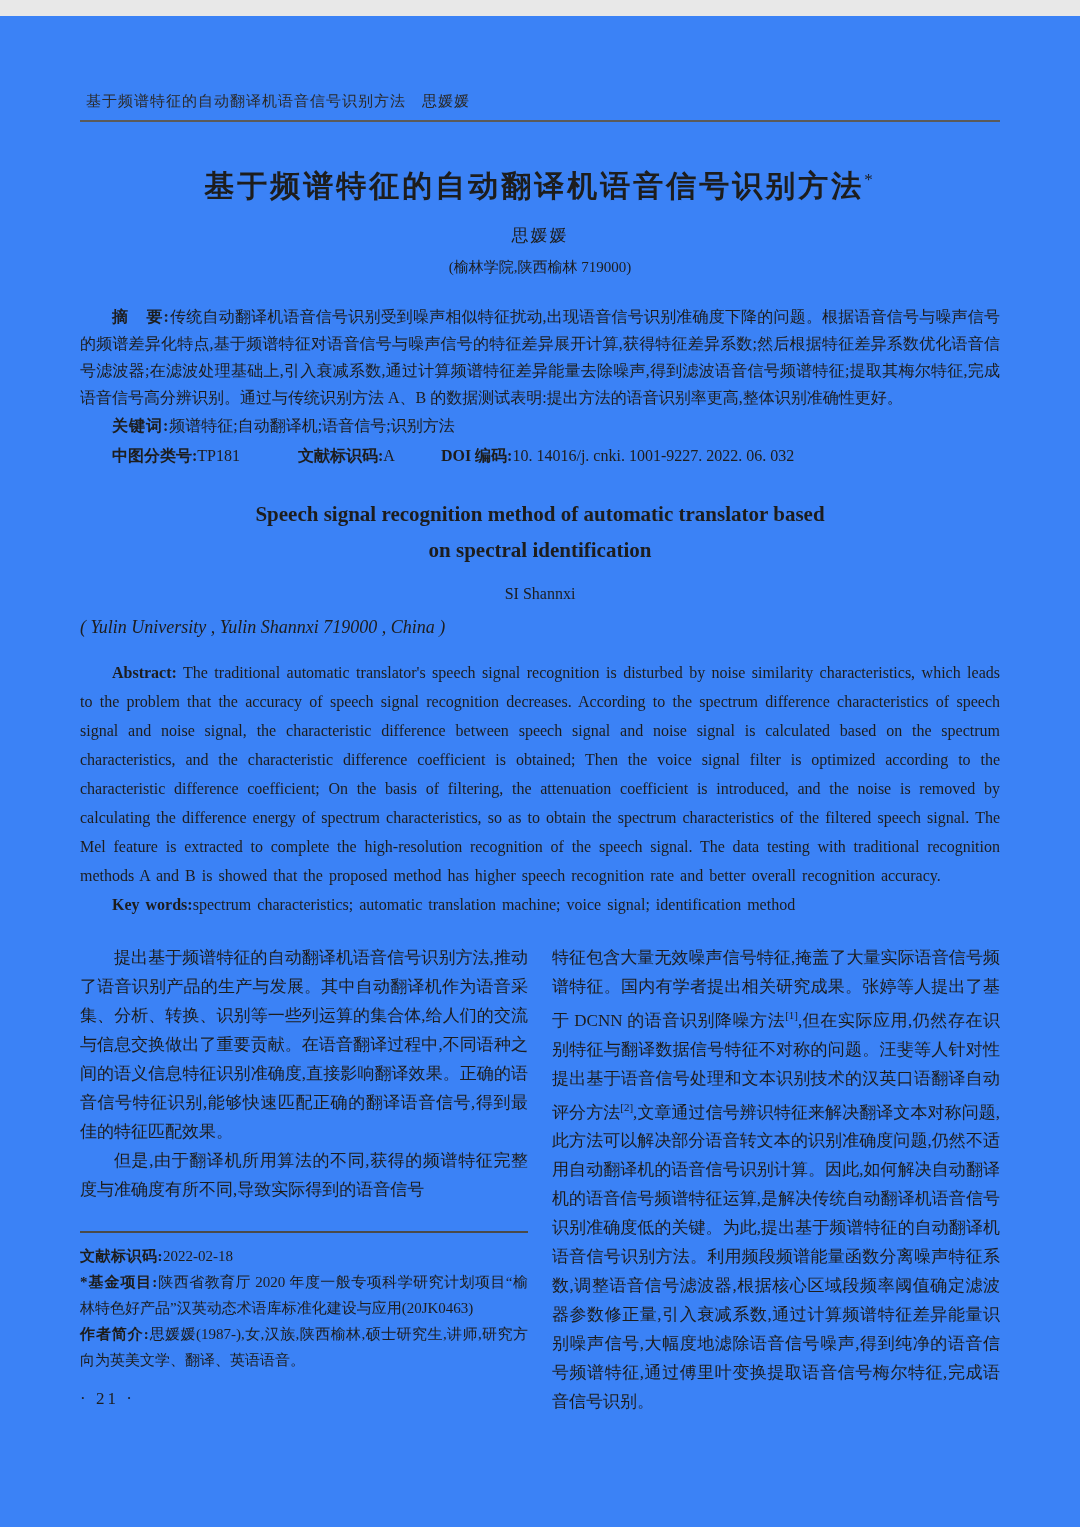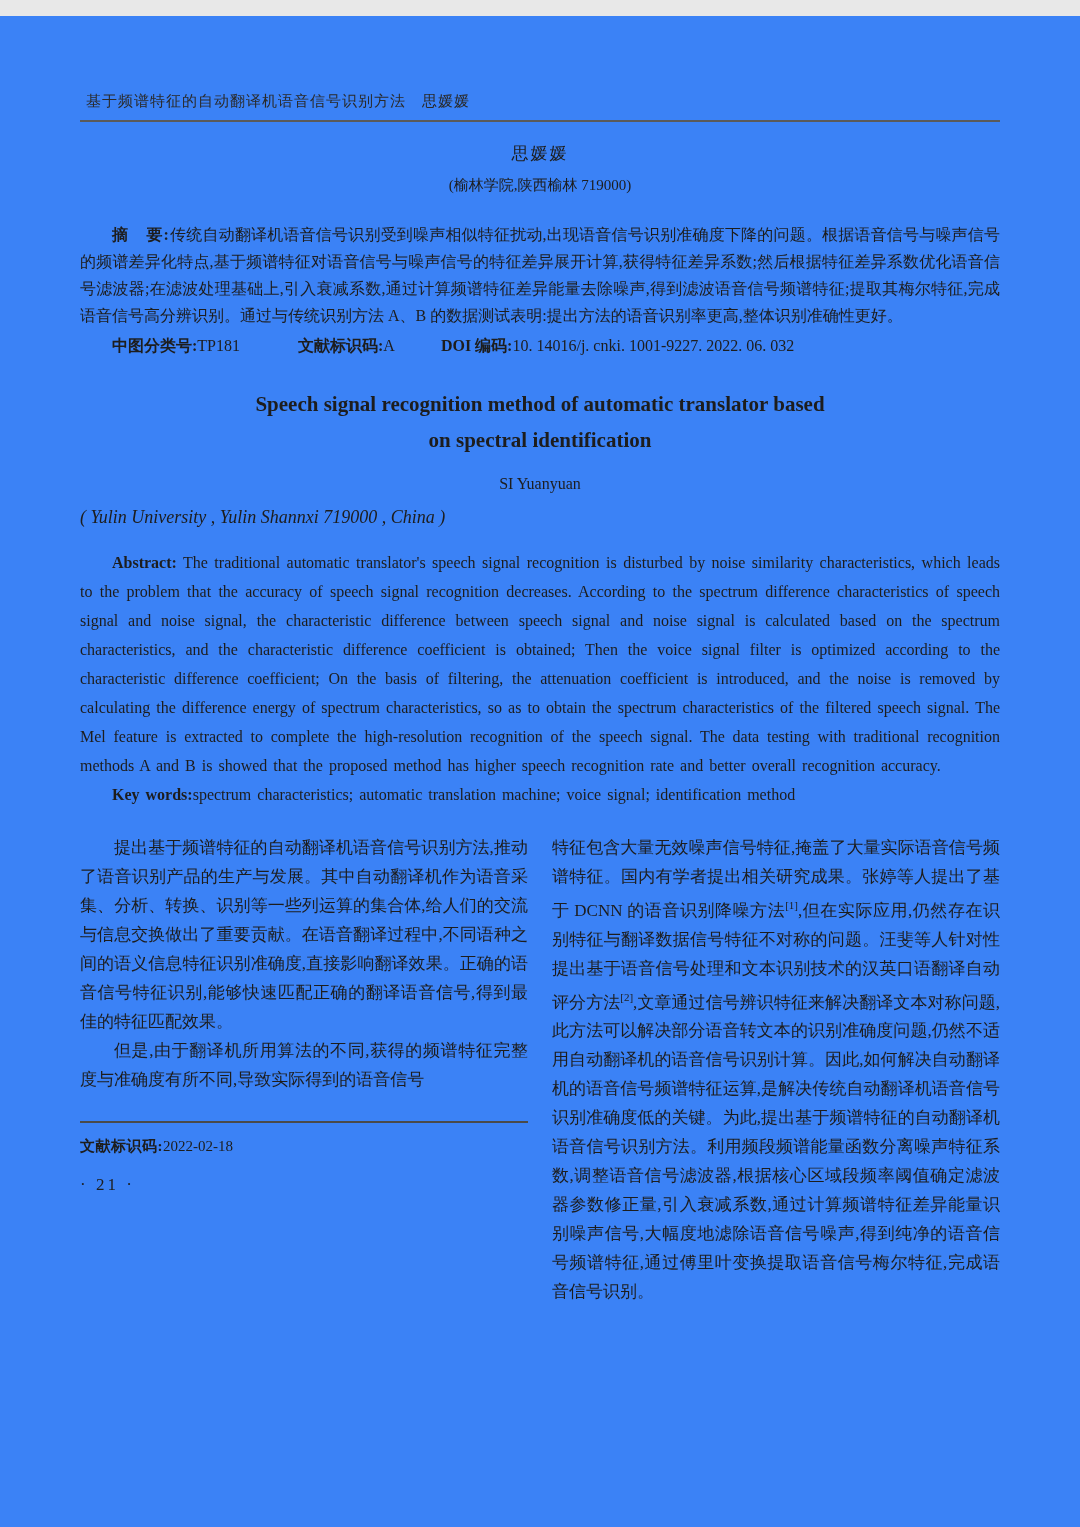--- a/index.html
+++ b/index.html
@@ -151,47 +151,51 @@
   }
 </style>
 </head>
 <body>
 
 <div class="page">
 
   <div class="running-header">基于频谱特征的自动翻译机语音信号识别方法　思媛媛</div>
   <hr class="header-rule">
 
+  <h1 class="title-zh"><span>基于频谱特征的自动翻译机语音信号识别方法</span><sup>*</sup></h1>
   <div class="author-zh">思媛媛</div>
   <div class="affil-zh">(榆林学院,陕西榆林 719000)</div>
 
   <p class="abstract-zh"><b>摘　要:</b><span>传统自动翻译机语音信号识别受到噪声相似特征扰动,出现语音信号识别准确度下降的问题。根据语音信号与噪声信号的频谱差异化特点,基于频谱特征对语音信号与噪声信号的特征差异展开计算,获得特征差异系数;然后根据特征差异系数优化语音信号滤波器;在滤波处理基础上,引入衰减系数,通过计算频谱特征差异能量去除噪声,得到滤波语音信号频谱特征;提取其梅尔特征,完成语音信号高分辨识别。通过与传统识别方法 A、B 的数据测试表明:提出方法的语音识别率更高,整体识别准确性更好。</span></p>
 
+  <p class="keywords-zh"><b>关键词:</b><span>频谱特征;自动翻译机;语音信号;识别方法</span></p>
 
   <p class="classification">
     <span class="gap1"><b>中图分类号:</b><span>TP181</span></span><span class="gap2"><b>文献标识码:</b><span>A</span></span><span><b>DOI 编码:</b><span>10. 14016/j. cnki. 1001-9227. 2022. 06. 032</span></span>
   </p>
 
   <h2 class="title-en"><span>Speech signal recognition method of automatic translator based</span><br><span>on spectral identification</span></h2>
-  <div class="author-en">SI Yuanyuan</div>
+  <div class="author-en">SI Shannxi</div>
   <div class="affil-en">( Yulin University , Yulin Shannxi 719000 , China )</div>
 
   <p class="abstract-en"><b>Abstract:</b> <span>The traditional automatic translator's speech signal recognition is disturbed by noise similarity characteristics, which leads to the problem that the accuracy of speech signal recognition decreases. According to the spectrum difference characteristics of speech signal and noise signal, the characteristic difference between speech signal and noise signal is calculated based on the spectrum characteristics, and the characteristic difference coefficient is obtained; Then the voice signal filter is optimized according to the characteristic difference coefficient; On the basis of filtering, the attenuation coefficient is introduced, and the noise is removed by calculating the difference energy of spectrum characteristics, so as to obtain the spectrum characteristics of the filtered speech signal. The Mel feature is extracted to complete the high-resolution recognition of the speech signal. The data testing with traditional recognition methods A and B is showed that the proposed method has higher speech recognition rate and better overall recognition accuracy.</span></p>
 
   <p class="keywords-en"><b>Key words:</b><span>spectrum characteristics; automatic translation machine; voice signal; identification method</span></p>
 
   <div class="columns">
 
     <div class="col">
       <p class="body-par">提出基于频谱特征的自动翻译机语音信号识别方法,推动了语音识别产品的生产与发展。其中自动翻译机作为语音采集、分析、转换、识别等一些列运算的集合体,给人们的交流与信息交换做出了重要贡献。在语音翻译过程中,不同语种之间的语义信息特征识别准确度,直接影响翻译效果。正确的语音信号特征识别,能够快速匹配正确的翻译语音信号,得到最佳的特征匹配效果。</p>
       <p class="body-par">但是,由于翻译机所用算法的不同,获得的频谱特征完整度与准确度有所不同,导致实际得到的语音信号</p>
 
       <div class="footnote">
         <hr class="footnote-rule">
         <div class="footnote-line"><b>文献标识码:</b><span>2022-02-18</span></div>
+        <div class="footnote-line"><b>*基金项目:</b><span>陕西省教育厅 2020 年度一般专项科学研究计划项目“榆林特色好产品”汉英动态术语库标准化建设与应用(20JK0463)</span></div>
+        <div class="footnote-line"><b>作者简介:</b><span>思媛媛(1987-),女,汉族,陕西榆林,硕士研究生,讲师,研究方向为英美文学、翻译、英语语音。</span></div>
       </div>
 
       <div class="page-number">· 21 ·</div>
     </div>
 
     <div class="col">
       <p class="body-par no-indent"><span>特征包含大量无效噪声信号特征,掩盖了大量实际语音信号频谱特征。国内有学者提出相关研究成果。张婷等人提出了基于 DCNN 的语音识别降噪方法</span><sup>[1]</sup><span>,但在实际应用,仍然存在识别特征与翻译数据信号特征不对称的问题。汪斐等人针对性提出基于语音信号处理和文本识别技术的汉英口语翻译自动评分方法</span><sup>[2]</sup><span>,文章通过信号辨识特征来解决翻译文本对称问题,此方法可以解决部分语音转文本的识别准确度问题,仍然不适用自动翻译机的语音信号识别计算。因此,如何解决自动翻译机的语音信号频谱特征运算,是解决传统自动翻译机语音信号识别准确度低的关键。为此,提出基于频谱特征的自动翻译机语音信号识别方法。利用频段频谱能量函数分离噪声特征系数,调整语音信号滤波器,根据核心区域段频率阈值确定滤波器参数修正量,引入衰减系数,通过计算频谱特征差异能量识别噪声信号,大幅度地滤除语音信号噪声,得到纯净的语音信号频谱特征,通过傅里叶变换提取语音信号梅尔特征,完成语音信号识别。</span></p>
     </div>
 
   </div>

